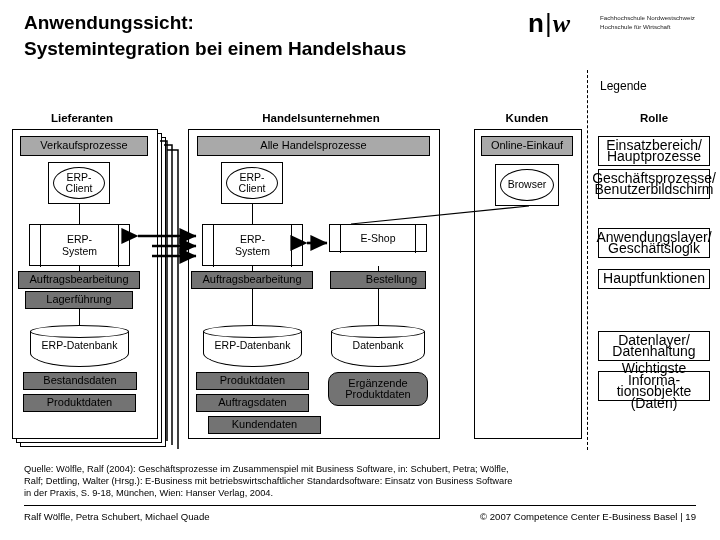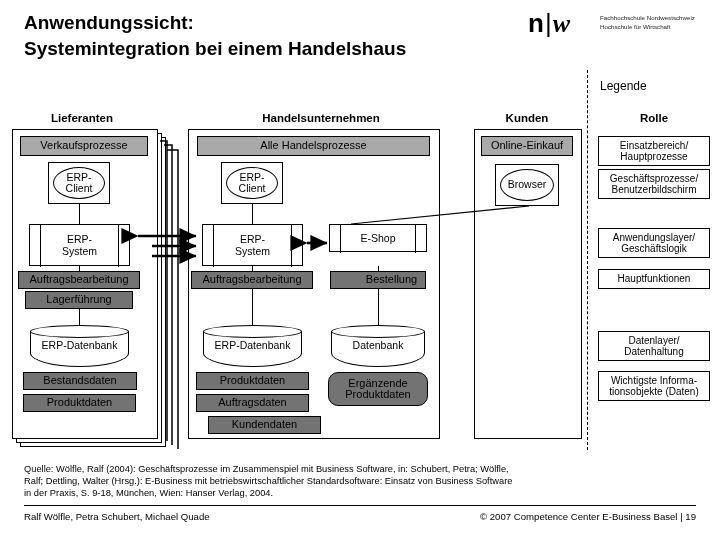--- a/index.html
+++ b/index.html
@@ -73,21 +73,21 @@
   .cyl .lbl{position:absolute;left:0;right:0;top:14px;text-align:center;font-size:10.5px;line-height:12px;}
 
   
   .vline{position:absolute;width:0;border-left:1.5px solid #000;}
 
   svg.overlay{position:absolute;left:0;top:0;width:720px;height:540px;pointer-events:none;}
 
   
   .legbox{position:absolute;left:598px;width:112px;box-sizing:border-box;
           border:1.5px solid #000;display:flex;align-items:center;justify-content:center;
-          text-align:center;font-size:10px;line-height:11.5px;background:#fff;}
+          text-align:center;font-size:14px;line-height:11.5px;background:#fff;}
 
   
   #source{left:24px;top:463px;width:672px;font-size:9.3px;line-height:12.2px;}
   #rule{left:24px;top:505px;width:672px;height:0;border-top:1.2px solid #000;}
   #foot-left{left:24px;top:511px;font-size:9.6px;}
   #foot-right{left:380px;top:511px;width:316px;text-align:right;font-size:9.6px;}
 </style>
 </head>
 <body>
 

